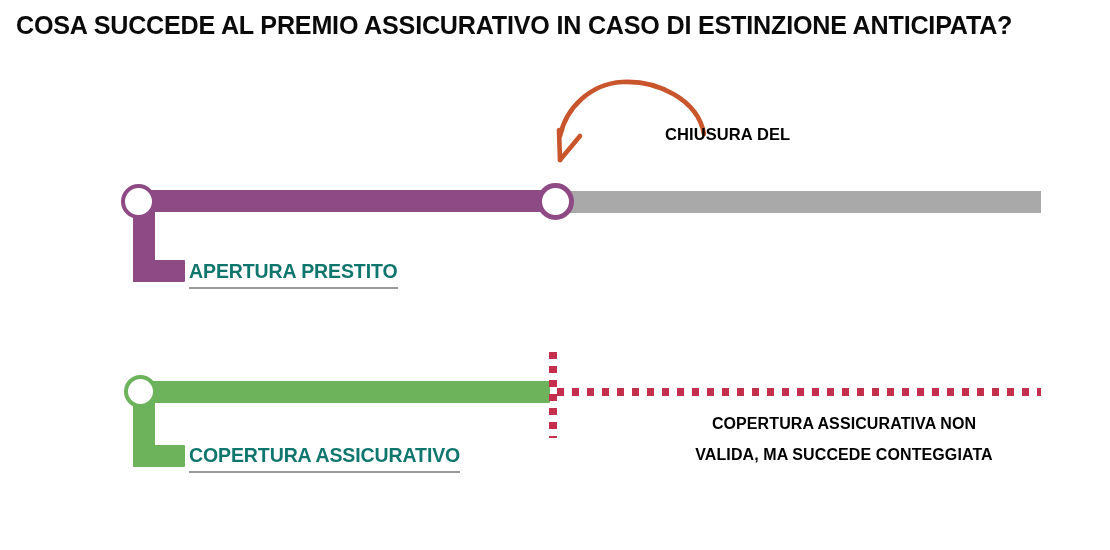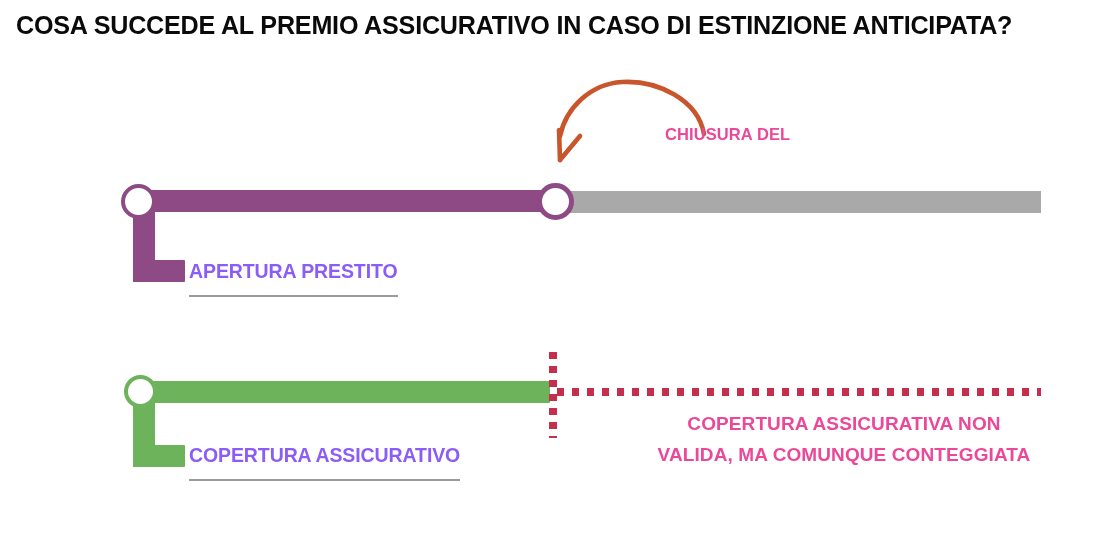--- a/index.html
+++ b/index.html
@@ -138,55 +138,55 @@
     background-image: linear-gradient(to right, #c32f4c 0 7px, rgba(0,0,0,0) 7px 15px);
     background-size: 15px 8px;
     background-repeat: repeat-x;
   }
 
   
   .inline-label {
     position: absolute;
     font-size: 19.5px;
     font-weight: 700;
-    color: #8b5cf6;
+    color: #0f766e;
     letter-spacing: -0.1px;
     white-space: nowrap;
-    padding-bottom: 12px;
+    padding-bottom: 4px;
     border-bottom: 2px solid #9b9b9b;
   }
   #label-apertura {
     left: 189px;
     top: 260px;
   }
   #label-copertura {
     left: 189px;
     top: 444px;
   }
 
   
   .annotation {
     position: absolute;
-    color: #ec4899;
+    color: #000000;
     font-weight: 700;
     letter-spacing: 0.1px;
   }
   #ann-chiusura {
     left: 665px;
     top: 121px;
     width: 330px;
     font-size: 16.5px;
     line-height: 26px;
     text-align: left;
   }
   #ann-copertura {
     left: 578px;
     top: 408px;
     width: 532px;
-    font-size: 19px;
+    font-size: 16px;
     line-height: 31px;
     text-align: center;
   }
 
   
   #arrow-svg {
     position: absolute;
     left: 540px;
     top: 68px;
     width: 180px;
@@ -227,16 +227,16 @@
 
   <div class="node" id="node-copertura"></div>
 
   <div id="dot-vertical"></div>
   <div id="dot-horizontal"></div>
 
   <div class="inline-label" id="label-copertura">COPERTURA ASSICURATIVO</div>
 
   <div class="annotation" id="ann-copertura">
     <div>COPERTURA ASSICURATIVA NON</div>
-    <div>VALIDA, MA COMUNQUE CONTEGGIATA</div>
+    <div>VALIDA, MA SUCCEDE CONTEGGIATA</div>
   </div>
 
 </div>
 
 </body></html>

